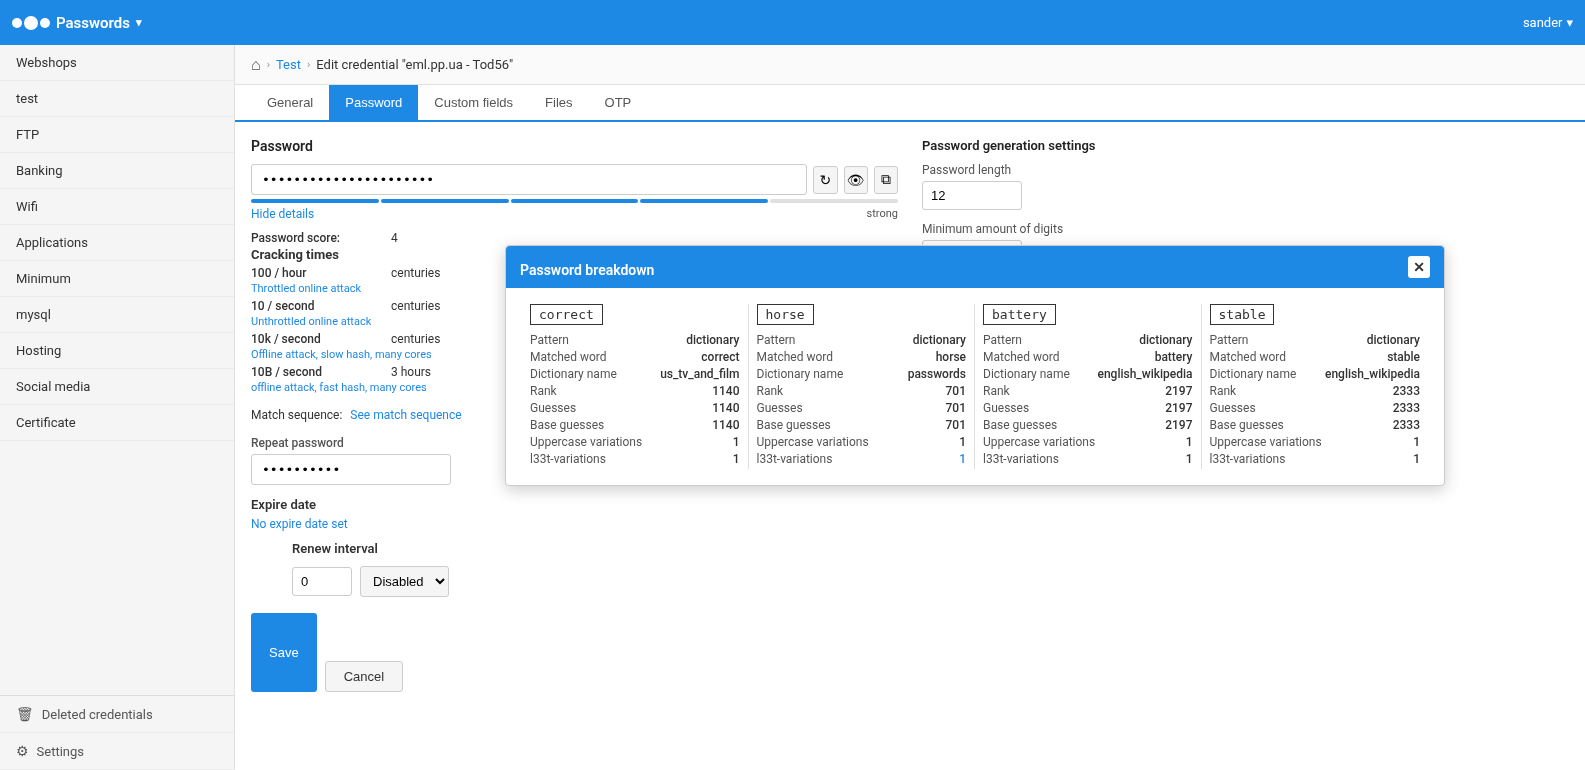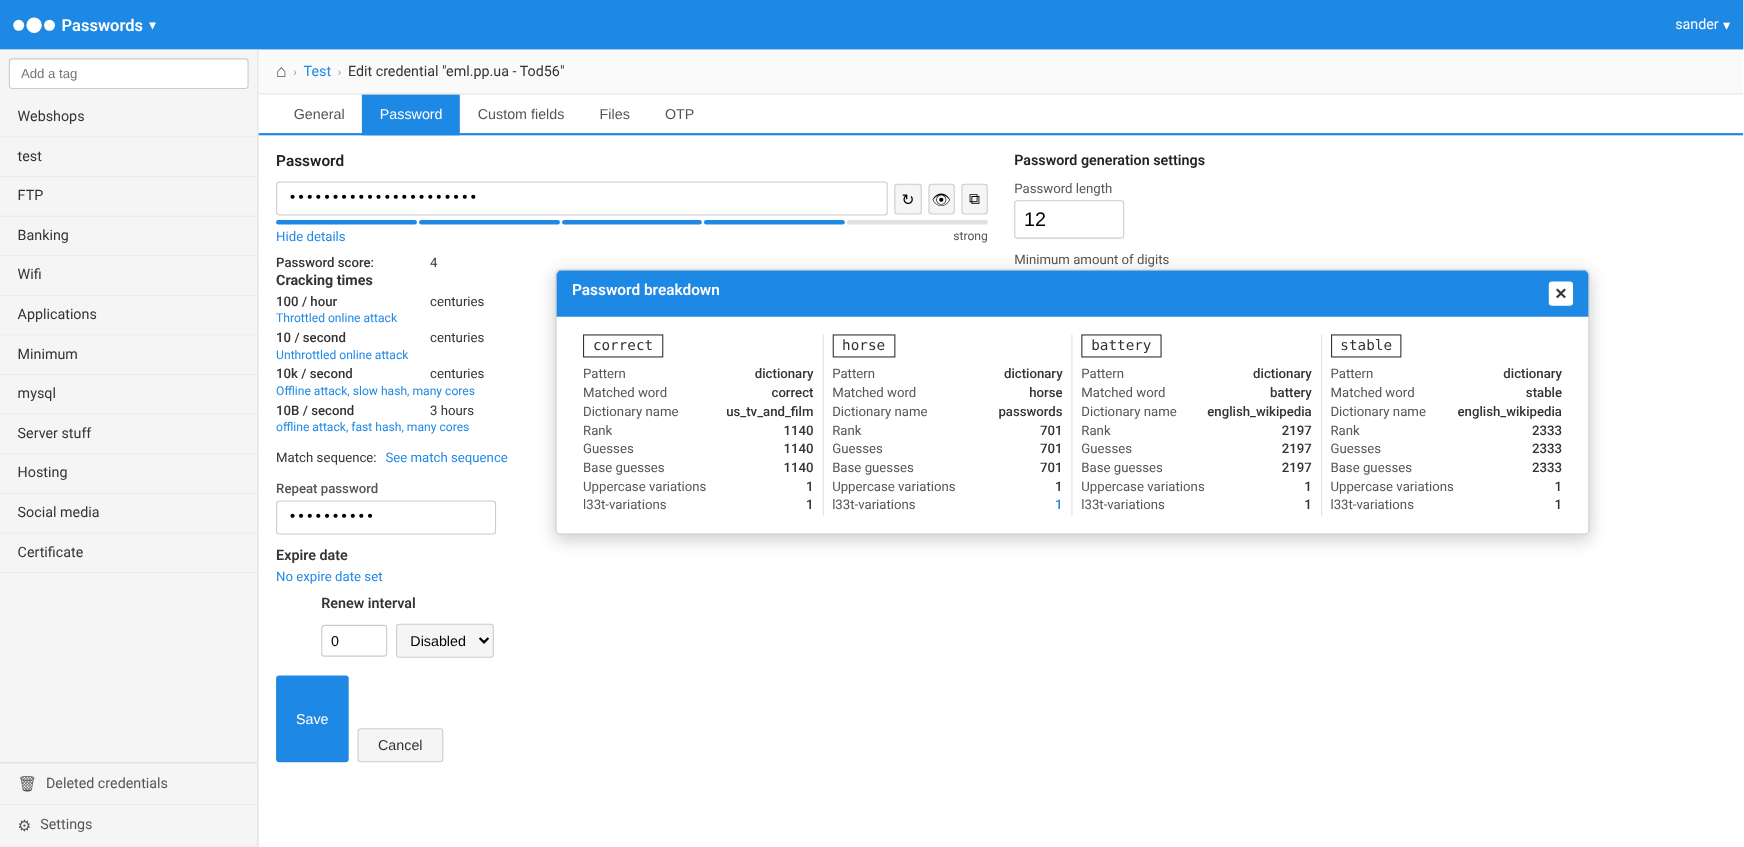--- a/index.html
+++ b/index.html
@@ -85,21 +85,21 @@
     .renew-row { display: flex; align-items: center; gap: 8px; margin-top: 10px; padding-left: 41px; }
     .renew-input { width: 60px; padding: 6px 8px; border: 1px solid #ccc; border-radius: 3px; font-size: 13px; }
     .renew-select { padding: 6px 8px; border: 1px solid #ccc; border-radius: 3px; font-size: 13px; background: #f5f5f5; cursor: pointer; }
     .btn-row { display: flex; gap: 8px; margin-top: 16px; }
     .btn-save { padding: 7px 18px; background: #1e88e5; color: #fff; border: none; border-radius: 3px; cursor: pointer; font-size: 13px; }
     .btn-cancel { padding: 7px 18px; background: #f5f5f5; color: #333; border: 1px solid #ccc; border-radius: 3px; cursor: pointer; font-size: 13px; margin-top: 48px; }
 
     
     .popup-overlay { position: absolute; top: 0; left: 0; right: 0; bottom: 0; pointer-events: none; }
     .popup { position: absolute; top: 200px; left: 270px; width: 940px; background: #fff; border: 1px solid #ccc; border-radius: 4px; box-shadow: 0 4px 16px rgba(0,0,0,0.2); pointer-events: all; z-index: 100; }
-    .popup-header { background: #1e88e5; color: #fff; padding: 10px 14px; display: flex; justify-content: space-between; align-items: flex-start; border-radius: 4px 4px 0 0; font-size: 14px; font-weight: 600; }
+    .popup-header { background: #1e88e5; color: #fff; padding: 10px 14px; display: flex; justify-content: space-between; align-items: flex-end; border-radius: 4px 4px 0 0; font-size: 14px; font-weight: 600; }
     .popup-close { width: 22px; height: 22px; background: #fff; color: #333; border: none; border-radius: 3px; cursor: pointer; font-size: 14px; font-weight: 700; display: flex; align-items: center; justify-content: center; }
     .popup-body { padding: 16px; overflow-x: auto; }
     .breakdown-grid { display: grid; grid-template-columns: 1fr 1fr 1fr 1fr; gap: 0; }
     .breakdown-col { padding: 0 8px; border-right: 1px solid #e0e0e0; }
     .breakdown-col:last-child { border-right: none; }
     .word-badge { display: inline-block; border: 1px solid #333; padding: 2px 8px; font-size: 13px; margin-bottom: 8px; font-family: monospace; }
     .breakdown-row { display: flex; justify-content: space-between; margin-bottom: 3px; font-size: 12px; }
     .breakdown-key { color: #555; }
     .breakdown-val { color: #333; font-weight: 500; }
     .breakdown-val.blue { color: #1e88e5; }
@@ -121,32 +121,28 @@
   </div>
   <div class="topbar-user">
     <span>sander</span>
     <span>▾</span>
   </div>
 </div>
 
 <div class="main-layout">
 
   <div class="sidebar">
-    <div class="sidebar-search">
-      <input type="text" placeholder="Add a tag" style="">
-    </div>
     <div class="sidebar-item">Webshops</div>
     <div class="sidebar-item">test</div>
     <div class="sidebar-item">FTP</div>
     <div class="sidebar-item">Banking</div>
     <div class="sidebar-item">Wifi</div>
     <div class="sidebar-item">Applications</div>
     <div class="sidebar-item">Minimum</div>
     <div class="sidebar-item">mysql</div>
-    <div class="sidebar-item">Server stuff</div>
     <div class="sidebar-item">Hosting</div>
     <div class="sidebar-item">Social media</div>
     <div class="sidebar-item">Certificate</div>
     <div class="sidebar-bottom">
       <div class="sidebar-item special">
         <span class="icon">🗑</span>
         <span>Deleted credentials</span>
       </div>
       <div class="sidebar-item special">
         <span class="icon">⚙</span>
@@ -260,21 +256,21 @@
           <div class="btn-row">
             <button class="btn-save">Save</button>
             <button class="btn-cancel">Cancel</button>
           </div>
         </div>
 
         <div>
           <div class="gen-section-title">Password generation settings</div>
           <div class="gen-field">
             <label class="gen-field">Password length</label>
-            <input type="number" value="12" style="width: 100px; padding: 6px 8px; border: 1px solid rgb(204, 204, 204); border-radius: 3px; font-size: 18px;">
+            <input type="number" value="12" style="width: 100px; padding: 6px 8px; border: 1px solid rgb(204, 204, 204); border-radius: 3px; font-size: 13px;">
           </div>
           <div class="gen-field">
             <label class="gen-field">Minimum amount of digits</label>
             <input type="number" value="3" style="width: 100px; padding: 6px 8px; border: 1px solid rgb(204, 204, 204); border-radius: 3px; font-size: 13px;">
           </div>
 
           <div class="checkbox-row">
             <input type="checkbox" checked="" id="cb-uppercase" style="">
             <label for="cb-uppercase">Use uppercase letters</label>
           </div>

